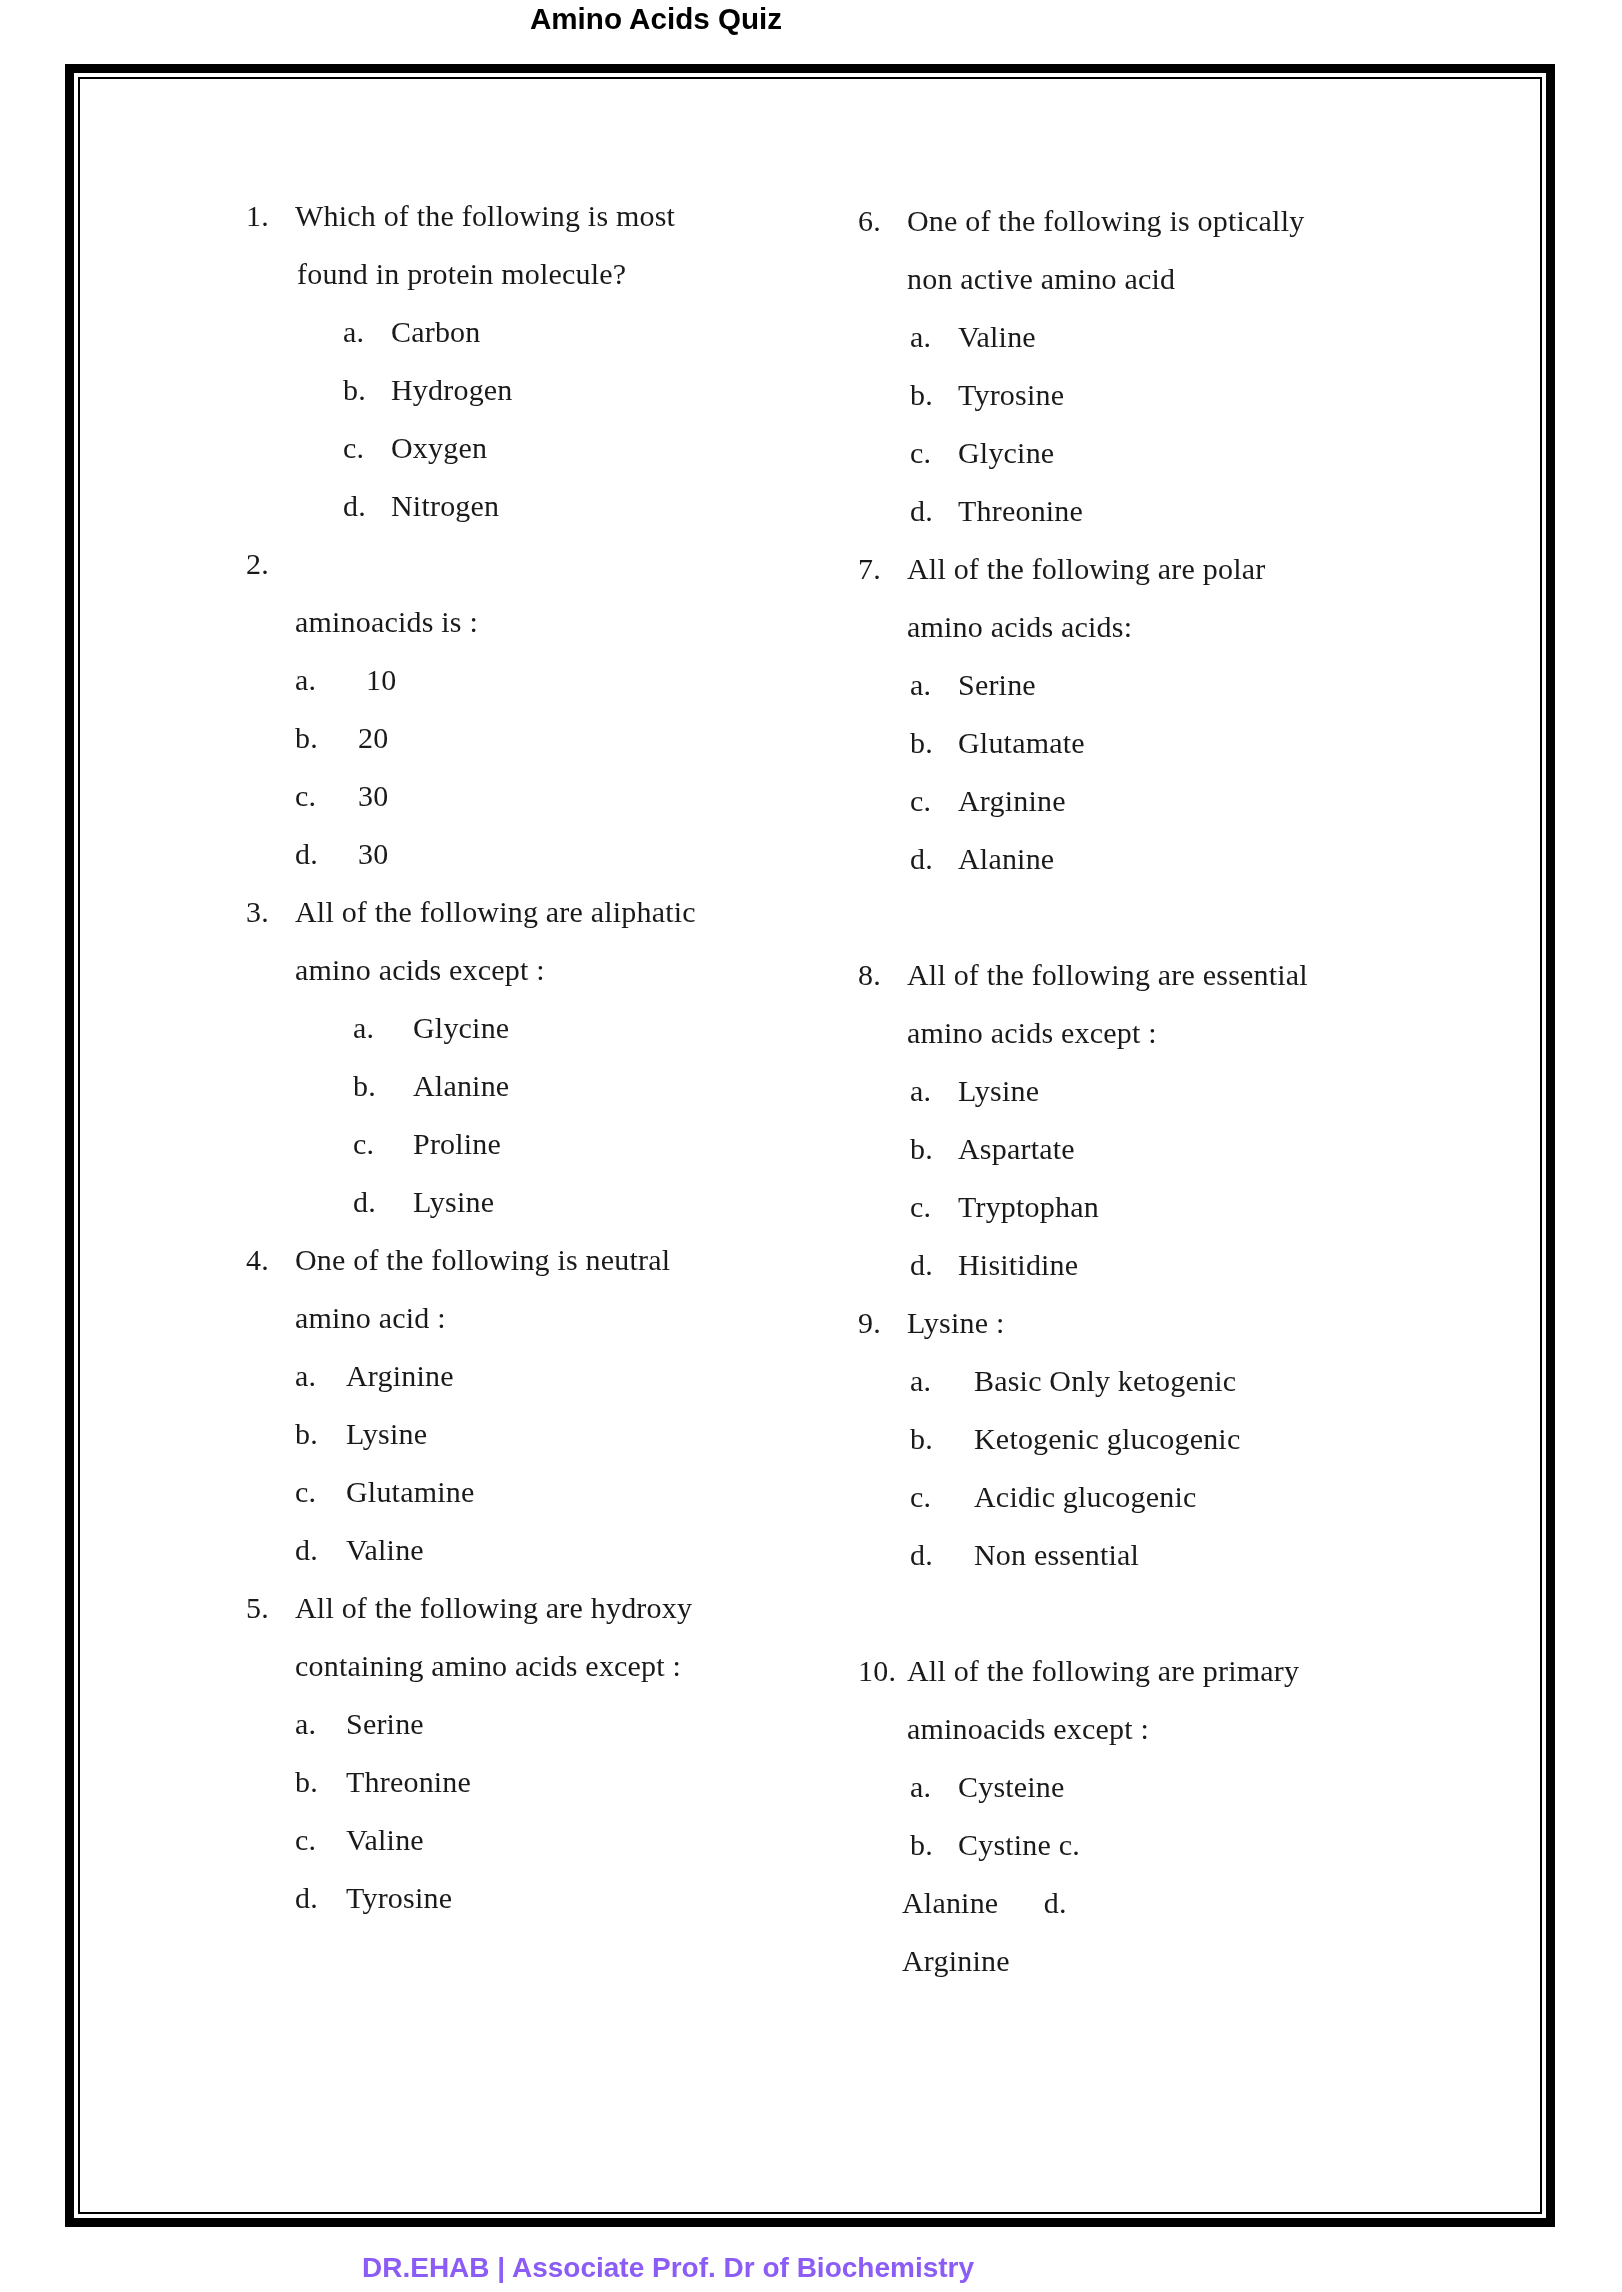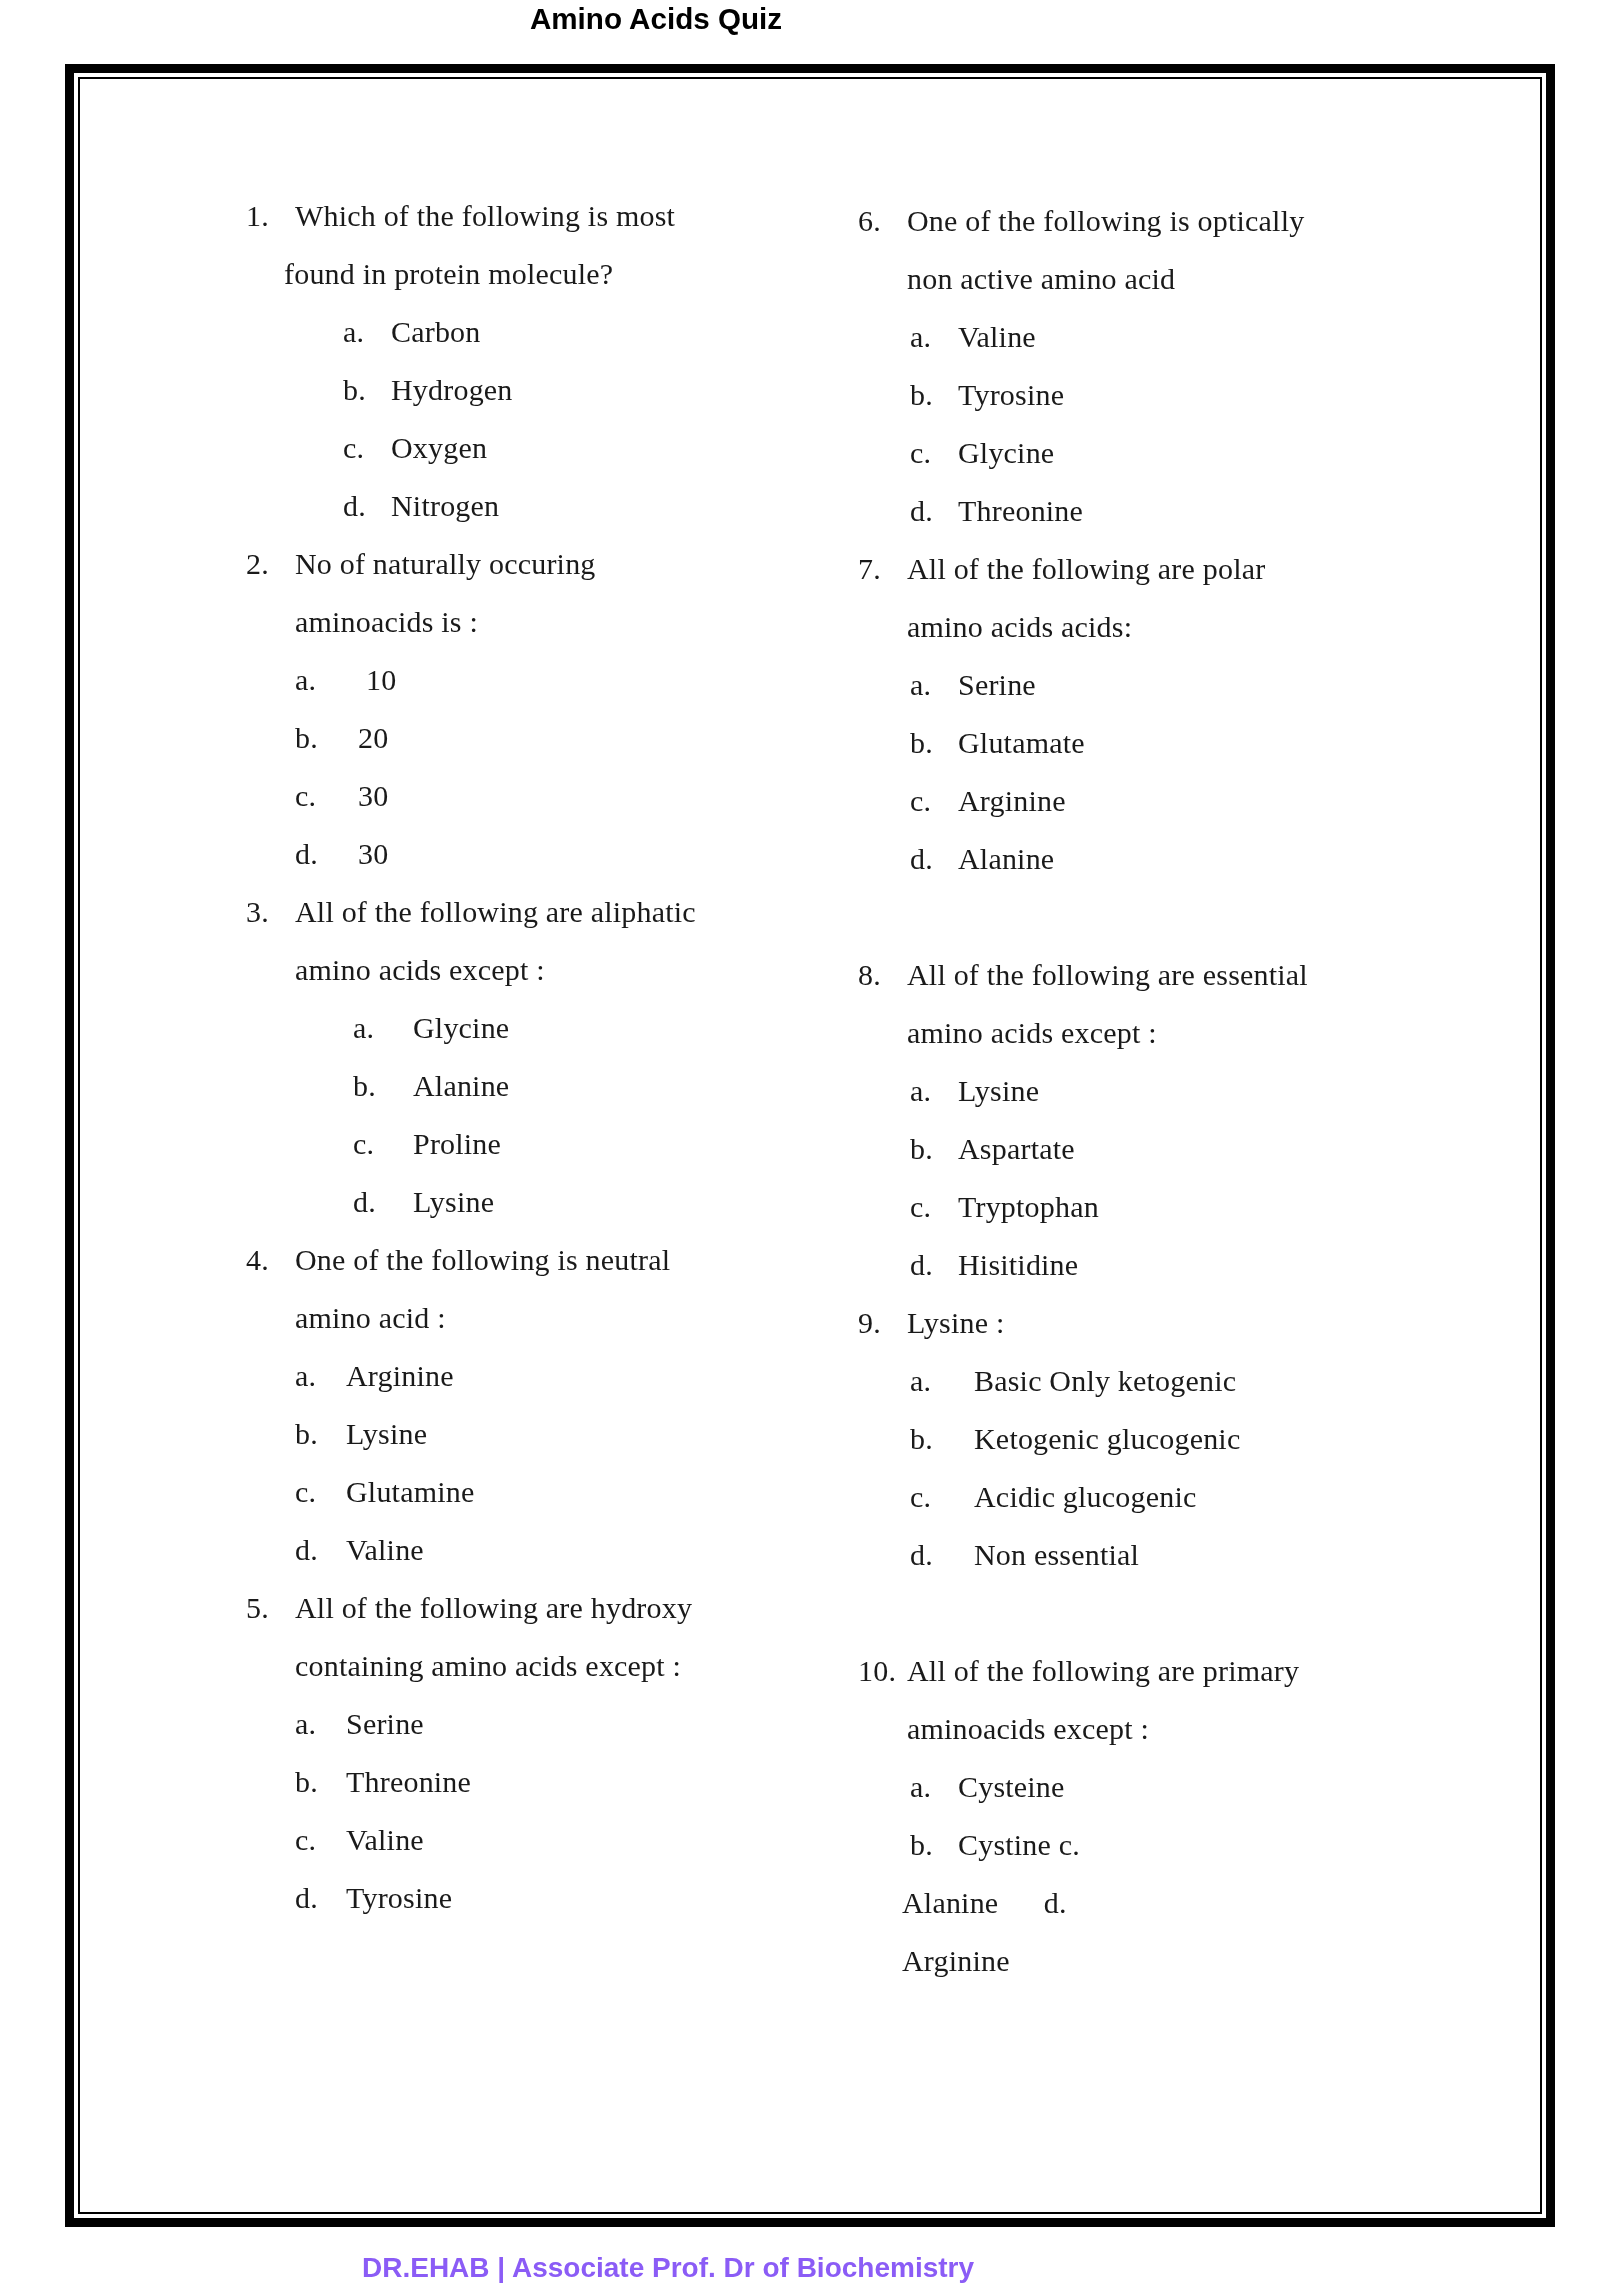--- a/index.html
+++ b/index.html
@@ -42,21 +42,21 @@
   <div class="frame-inner"></div>
 </div>
 
 <div class="col col-left">
     <div class="q">
       <div class="line">
         <span style="left: 0px;">1.</span>
         <span style="left: 49px;">Which of the following is most</span>
       </div>
       <div class="line">
-        <span style="left: 38px;">found in protein molecule?</span>
+        <span style="left: 51px;">found in protein molecule?</span>
       </div>
       <div class="line">
         <span style="left: 97px;">a.</span>
         <span style="left: 145px;">Carbon</span>
       </div>
       <div class="line">
         <span style="left: 97px;">b.</span>
         <span style="left: 145px;">Hydrogen</span>
       </div>
       <div class="line">
@@ -64,21 +64,20 @@
         <span style="left: 145px;">Oxygen</span>
       </div>
       <div class="line">
         <span style="left: 97px;">d.</span>
         <span style="left: 145px;">Nitrogen</span>
       </div>
     </div>
     <div class="q">
       <div class="line">
         <span style="left: 0px;">2.</span>
-        <span style="left: 49px;">No of naturally occuring</span>
       </div>
       <div class="line">
         <span style="left: 49px;">aminoacids is :</span>
       </div>
       <div class="line">
         <span style="left: 49px;">a.</span>
         <span style="left: 120px;">10</span>
       </div>
       <div class="line">
         <span style="left: 49px;">b.</span>

